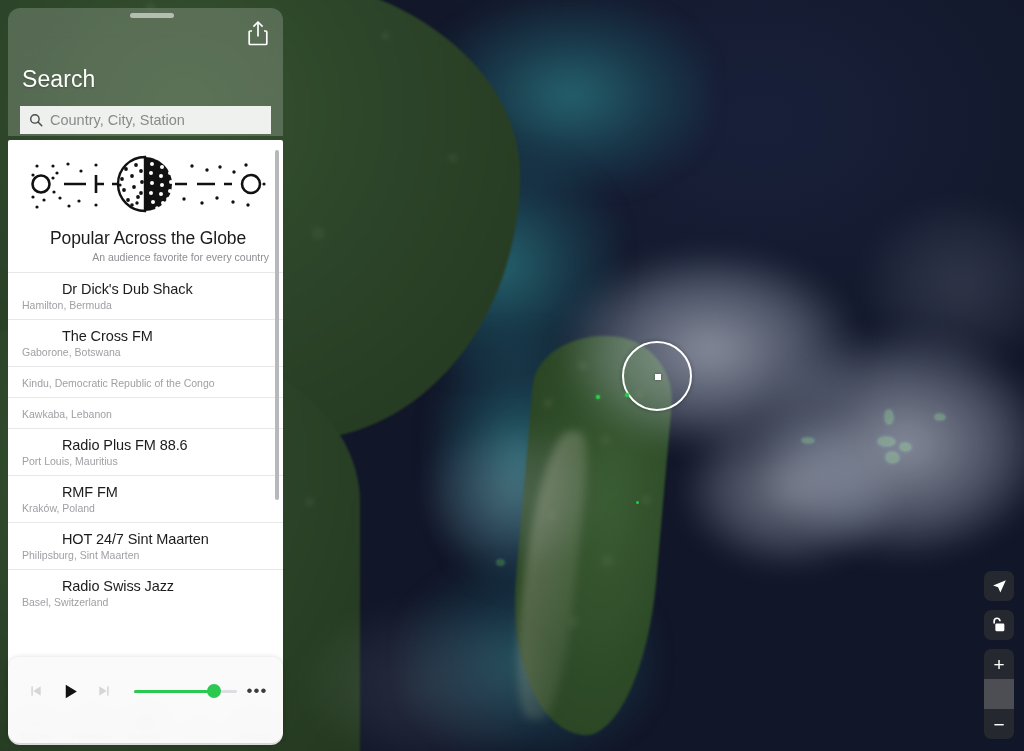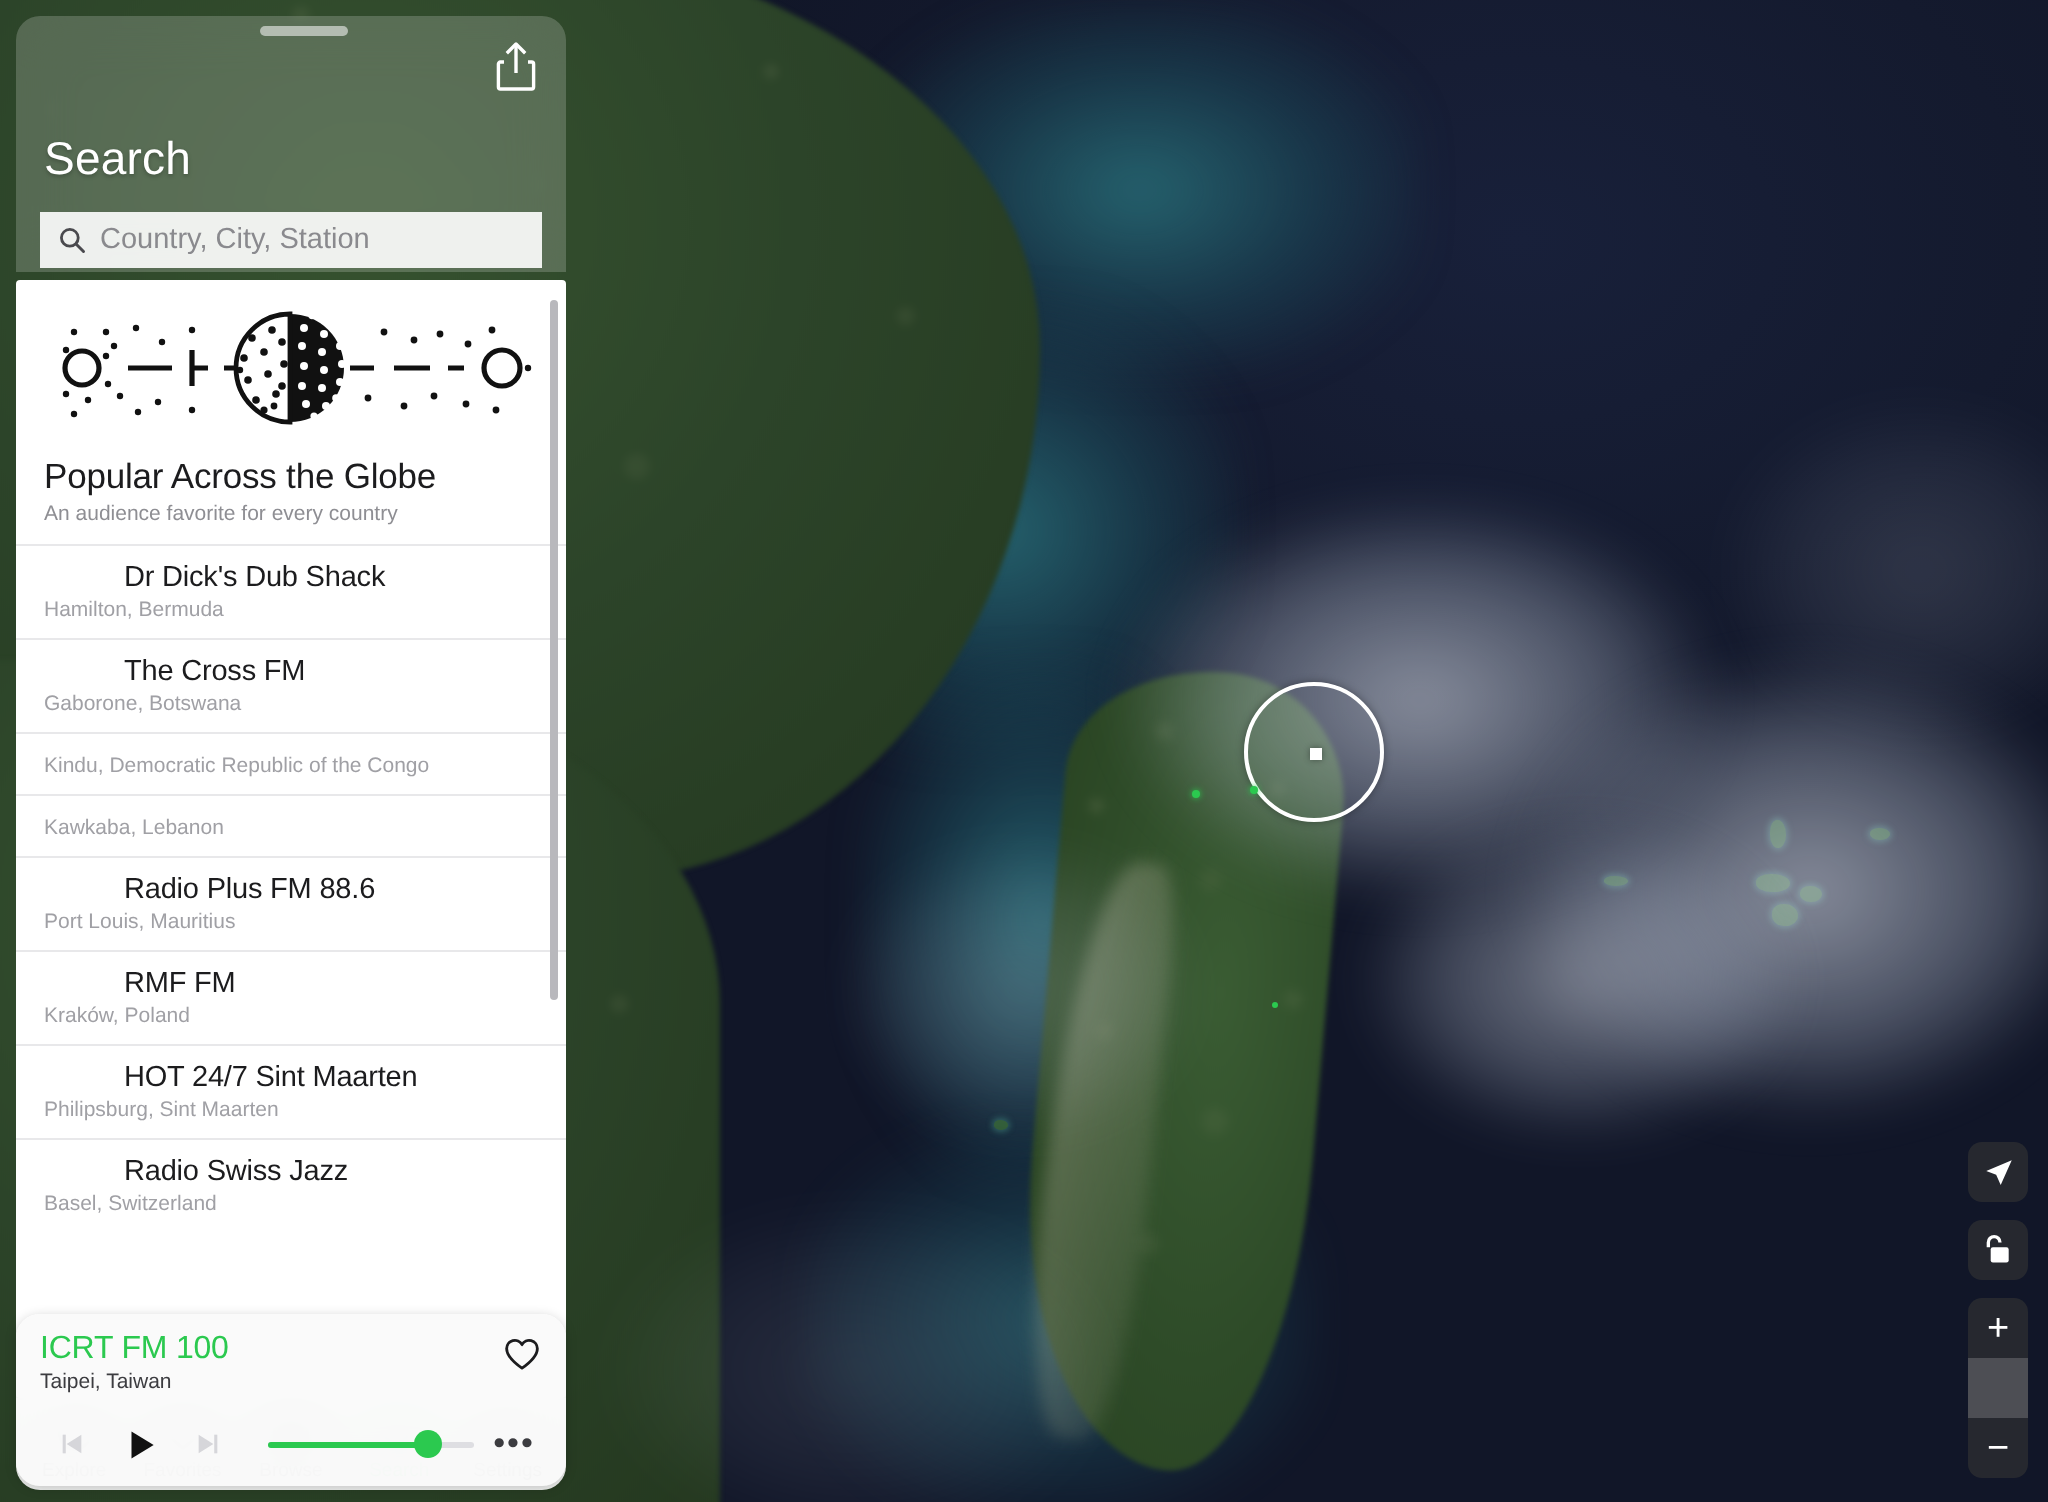--- a/index.html
+++ b/index.html
@@ -136,22 +136,22 @@
   }
   .list-scroll {
     position:absolute; inset:0;
     overflow:hidden;
   }
   .hero {
     height:82px; display:flex; align-items:center; justify-content:center;
     padding-top:6px;
   }
   .hdr { padding:6px 14px 9px 14px; }
-  .hdr h2 { font-size:17.5px; font-weight:400; color:#1c1c1e; letter-spacing:-.1px; }
-  .hdr p  { font-size:10.5px; color:#8e8e93; margin-top:2px; }
+  .hdr h2 { font-size:17.5px; font-weight:400; color:#1c1c1e; letter-spacing:-.1px;margin-left:28px; }
+  .hdr p  { font-size:10.5px; color:#8e8e93; margin-top:2px;text-align:right; }
   .row {
     padding:8px 14px 8px 14px;
     border-top:1px solid #e8e8ea;
     cursor:pointer;
   }
   .row .nm { font-size:14.5px; color:#1c1c1e; font-weight:400; letter-spacing:-.1px;margin-left:40px; }
   .row .lc { font-size:10.5px; color:#a0a0a5; margin-top:2px; }
   .vbar {
     position:absolute; right:4px; top:10px; width:4px; height:350px;
     background:#b8b8bc; border-radius:3px; cursor:pointer;
@@ -447,29 +447,20 @@
       <svg width="21" height="21" viewBox="0 0 24 24">
         <path d="M3.5 9.5 H20.5" stroke="#3c3c40" stroke-width="1.8" stroke-linecap="round"></path>
         <path d="M3.5 14.5 H20.5" stroke="#3c3c40" stroke-width="1.8" stroke-linecap="round"></path>
       </svg>
       <span class="tl">Settings</span>
     </div>
   </div>
 </div>
 
 <div id="player">
-  <div class="pl-top">
-    <div>
-      <div class="pl-name">ICRT FM 100</div>
-      <div class="pl-loc">Taipei, Taiwan</div>
-    </div>
-    <svg width="20" height="20" viewBox="0 0 24 24" style="cursor:pointer;margin-top:1px;">
-      <path d="M12 20.5 C5 15.5 2.8 12 2.8 8.8 A4.9 4.9 0 0 1 12 6.4 A4.9 4.9 0 0 1 21.2 8.8 C21.2 12 19 15.5 12 20.5 Z" fill="none" stroke="#1c1c1e" stroke-width="1.7" stroke-linejoin="round"></path>
-    </svg>
-  </div>
 
   <div class="pl-ctrls">
     <div class="pbtn">
       <svg width="16" height="16" viewBox="0 0 24 24">
         <path d="M19 5 L8 12 L19 19 Z" fill="#d6d6da"></path>
         <rect x="5" y="5" width="2.3" height="14" fill="#d6d6da"></rect>
       </svg>
     </div>
     <div class="pbtn" style="width:36px;">
       <svg width="19" height="19" viewBox="0 0 24 24">

